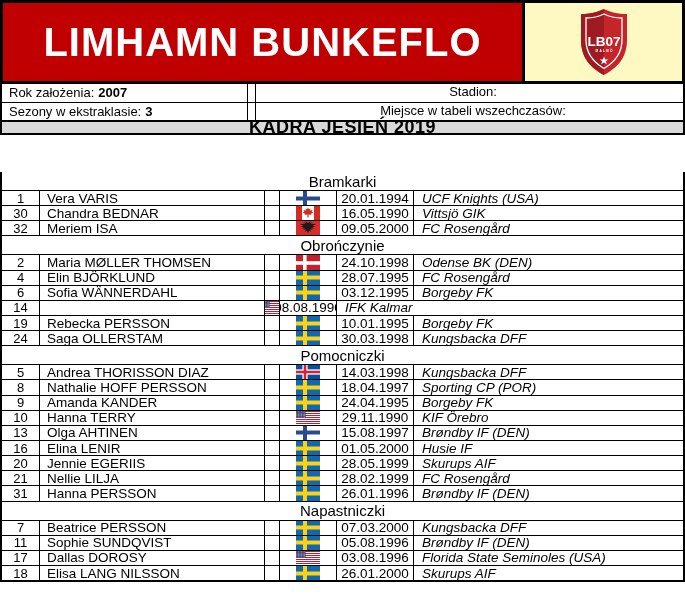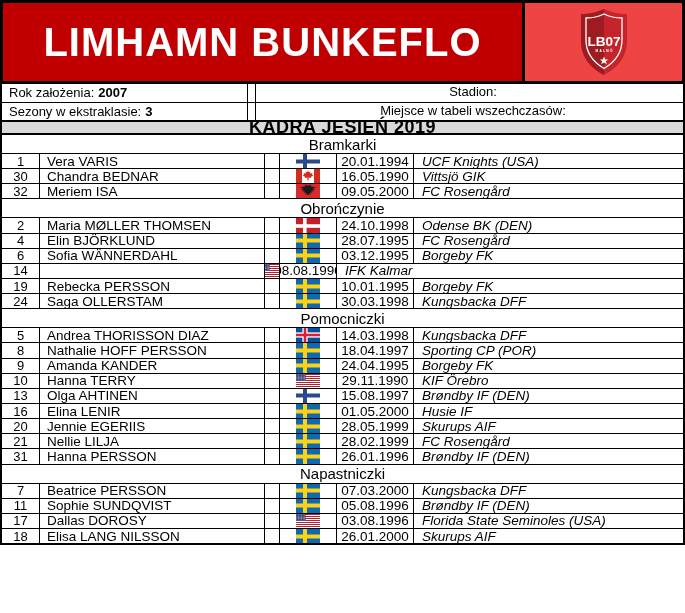--- a/index.html
+++ b/index.html
@@ -11,21 +11,21 @@
   
   .banner{
     height:84px;box-sizing:border-box;display:flex;
     background:#c00000;border:3px solid #000;
   }
   .banner-title-wrap{flex:1;display:flex;align-items:center;justify-content:center;overflow:hidden;border-radius:22px;}
   .banner-title{
     color:#fff;font-size:40px;font-weight:bold;letter-spacing:1px;white-space:nowrap;
   }
   .logo-box{
-    width:160px;flex:0 0 160px;background:#ef4444;border-left:3px solid #000;
+    width:160px;flex:0 0 160px;background:#fef9c3;border-left:3px solid #000;
     display:flex;align-items:center;justify-content:center;box-sizing:border-box;text-decoration:underline;
   }
   
   .info-row{
     height:18.5px;box-sizing:border-box;display:grid;
     grid-template-columns:246px 8px 1fr;
     border-left:2px solid #000;border-right:2px solid #000;border-bottom:1px solid #000;
     font-size:13px;
   }
   .info-cell{
@@ -39,21 +39,21 @@
   .kadra{
     height:14px;box-sizing:border-box;background:#d9d9d9;
     border-left:2px solid #000;border-right:2px solid #000;
     border-top:1px solid #000;border-bottom:2px solid #000;
     display:flex;align-items:center;justify-content:center;
     font-weight:bold;font-size:18px;letter-spacing:0.5px;
   }
   
   .roster{
     height:410px;box-sizing:border-box;display:flex;flex-direction:column;
-    border-left:2px solid #000;border-right:2px solid #000;border-bottom:2px solid #000;
+    border-left:2px solid #000;border-right:2px solid #000;border-bottom:2px solid #000;margin-top:37px;
   }
   .row-section{
     flex:0 0 19px;box-sizing:border-box;display:flex;align-items:center;justify-content:center;
     font-size:15px;border-bottom:1px solid #000;
   }
   .row-player{
     flex:1 1 0;box-sizing:border-box;display:grid;
     grid-template-columns:38px 225px 15px 57px 77px 1fr;
     border-bottom:1px solid #000;font-size:13.5px;min-height:0;
   }

